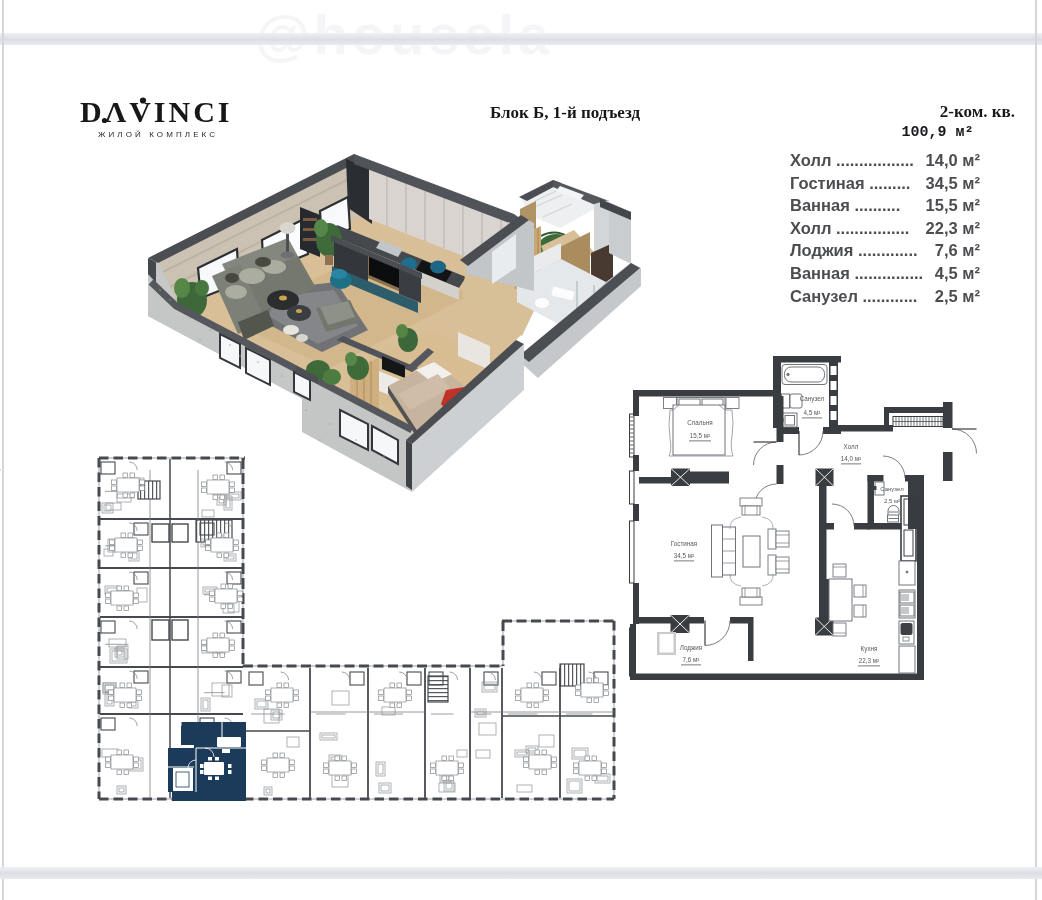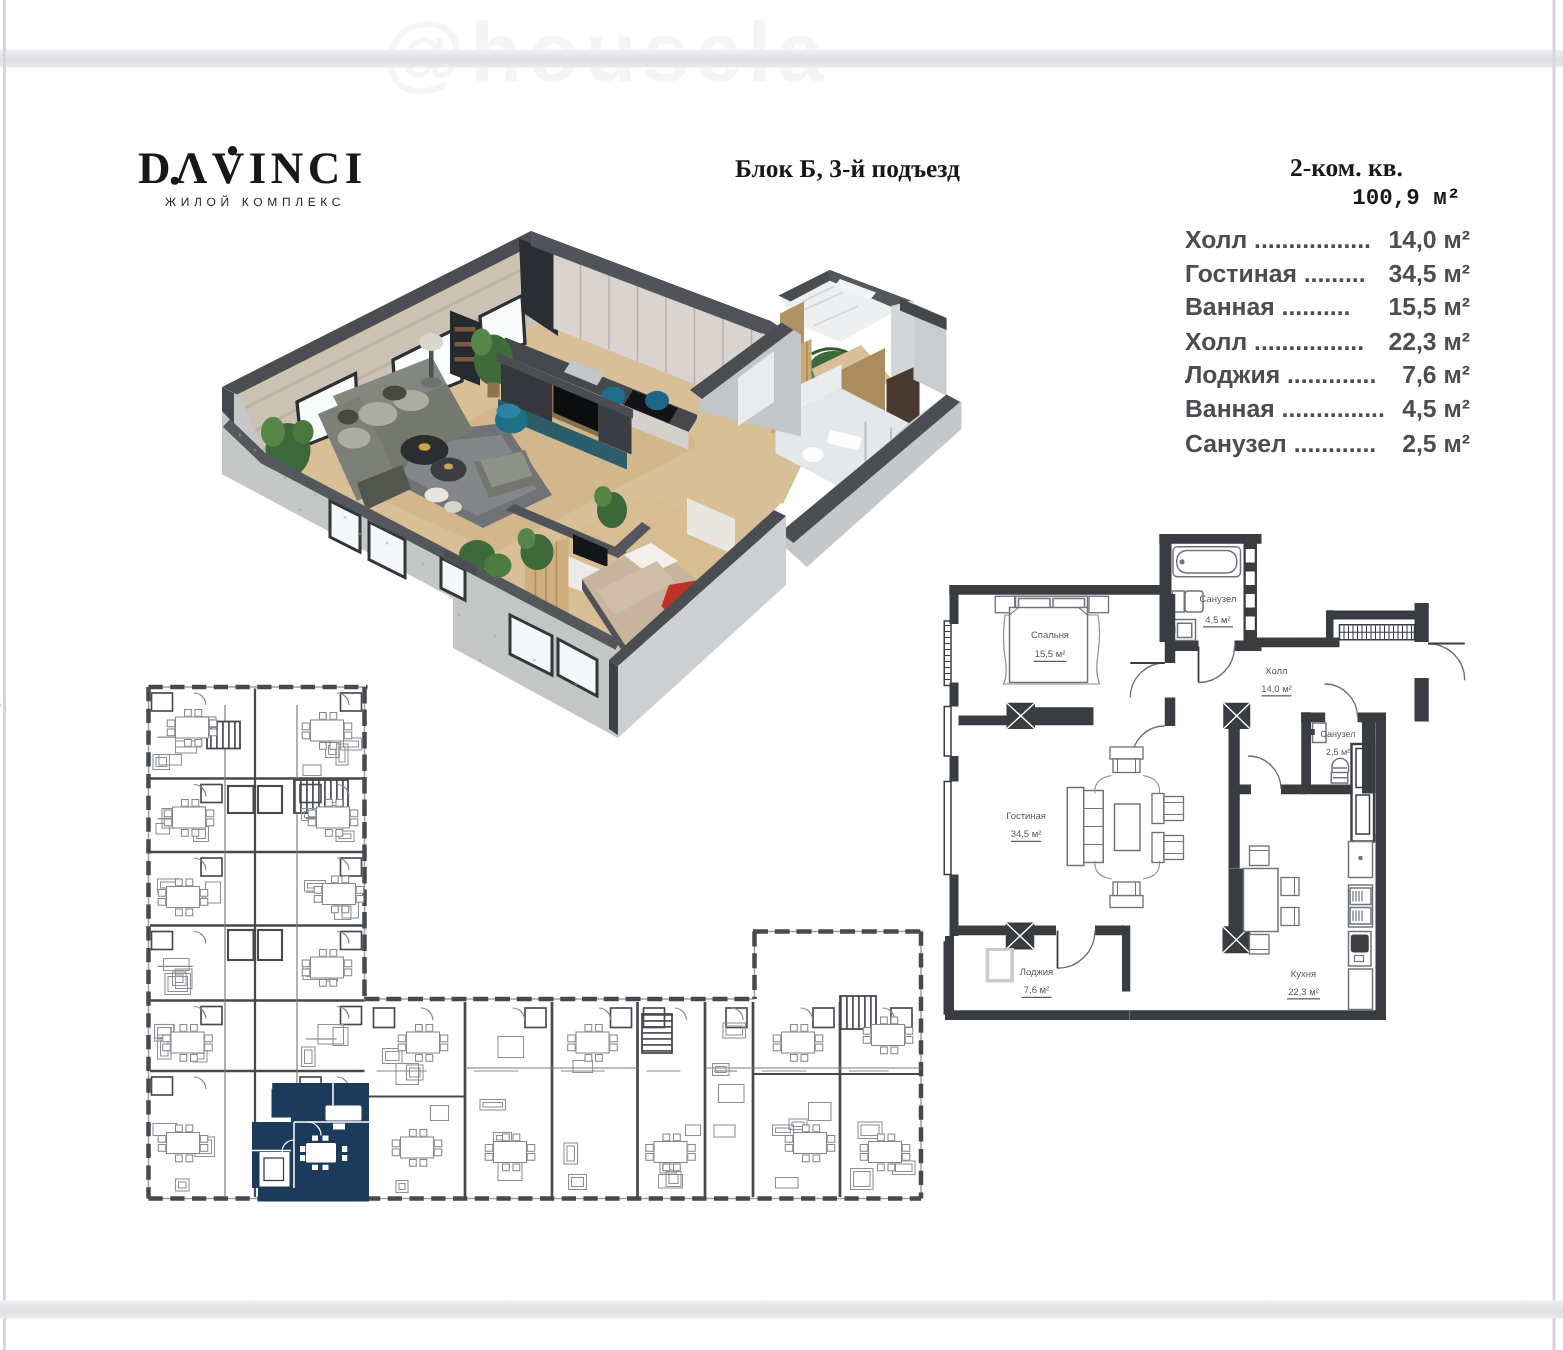--- a/index.html
+++ b/index.html
@@ -12,32 +12,32 @@
 <div class="abs" style="left:255px;top:2px;width:560px;height:92px;color:#ededf1;font-size:56px;font-weight:bold;letter-spacing:4px;opacity:.5;">@housela</div>
 
 <div class="abs" style="left:0;top:33px;width:1042px;height:12px;background:linear-gradient(#eef0f3,#dcdee4 55%,#e9ebef);"></div>
 
 <div class="abs" style="left:2px;top:0;width:2px;height:900px;background:#d4d6dc;"></div>
 
 <div class="abs" style="left:1035px;top:0;width:2px;height:900px;background:#d4d6dc;"></div>
 
 <div class="abs" style="left:0;top:867px;width:1042px;height:12px;background:linear-gradient(#eef0f3,#dcdee4 55%,#e9ebef);"></div>
 
-<div class="abs" style="left:92px;top:96px;width:158px;height:45px;">
+<div class="abs" style="left:80px;top:96px;width:158px;height:45px;">
   <svg width="158" height="45" viewBox="0 0 158 45">
     <text x="0" y="26" font-family="Liberation Serif, serif" font-size="30" font-weight="bold" letter-spacing="3" fill="#17181a">DΛVINCI</text>
     <circle cx="24.5" cy="24.5" r="2.6" fill="#17181a"></circle>
     <circle cx="63" cy="4.5" r="3.1" fill="#17181a"></circle>
     <text x="18" y="41" font-size="8" letter-spacing="3.1" fill="#26272a">ЖИЛОЙ КОМПЛЕКС</text>
   </svg>
 </div>
 
-<div class="abs" style="left:420px;top:103px;width:290px;text-align:center;font-family:'Liberation Serif',serif;font-size:17px;font-weight:bold;color:#17181a;">Блок Б, 3-й подъезд</div>
-
-<div class="abs" style="left:860px;top:102px;width:155px;text-align:left;font-family:'Liberation Serif',serif;font-size:17px;font-weight:bold;color:#17181a;">2-ком. кв.</div>
+<div class="abs" style="left:420px;top:103px;width:290px;text-align:center;font-family:'Liberation Serif',serif;font-size:17px;font-weight:bold;color:#17181a;">Блок Б, 1-й подъезд</div>
+
+<div class="abs" style="left:860px;top:102px;width:155px;text-align:right;font-family:'Liberation Serif',serif;font-size:17px;font-weight:bold;color:#17181a;">2-ком. кв.</div>
 
 <div class="abs" style="left:860px;top:124px;width:155px;text-align:center;font-family:Liberation Mono, monospace;font-size:15px;font-weight:bold;color:#17181a;">100,9 м²</div>
 
 <div class="abs" style="left:790px;top:149px;width:190px;font-size:16.5px;color:#4b4d50;line-height:22.6px;white-space:nowrap;font-weight:bold;">
   <div>
       <span style="float:left">Холл .................</span>
       <span style="float:right">14,0 м²</span>
     </div>
   <div style="clear:both">
       <span style="float:left">Гостиная .........</span>

